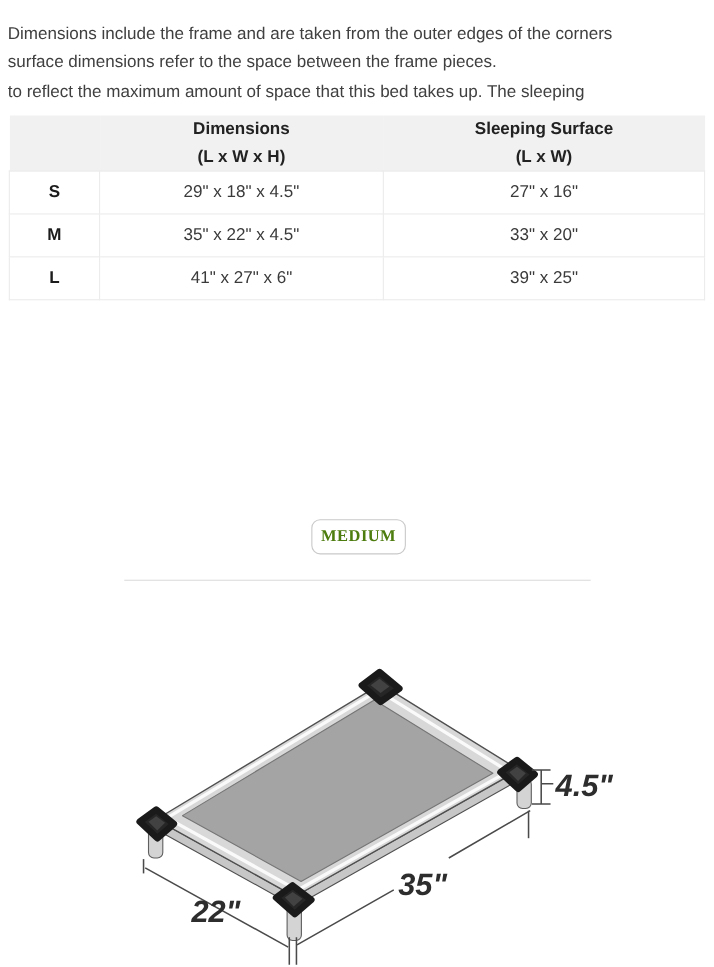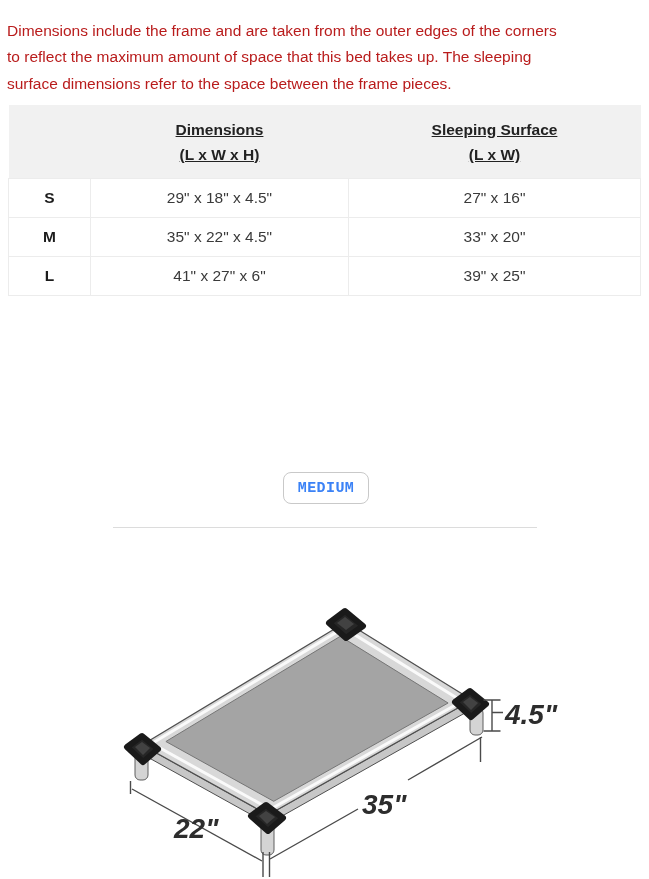--- a/index.html
+++ b/index.html
@@ -3,48 +3,48 @@
 <meta charset="utf-8">
 <style>
   html, body { margin:0; padding:0; background:#ffffff; }
   .page {
     position:relative; width:649px; height:879px; overflow:hidden;
     background:#ffffff; font-family:"Liberation Sans", sans-serif;
   }
   
   .intro {
     position:absolute; left:7px; top:2px; width:640px;
-    font-size:15.5px; line-height:26.6px; color:#b91c1c;
+    font-size:15.5px; line-height:26.6px; color:#404040;
   }
   .intro span { display:block; }
 
   
   .size-table {
     position:absolute; left:8px; top:105px; width:633px;
     border-collapse:collapse; table-layout:fixed;
   }
   .size-table th, .size-table td { text-align:center; padding:0; }
   .size-table thead th {
-    background:#f1f1f1; height:73px; vertical-align:middle;
-    font-size:15.5px; font-weight:bold; color:#222222; border:none;text-decoration:underline;
+    background:#f1f1f1; height:50px; vertical-align:middle;
+    font-size:15.5px; font-weight:bold; color:#222222; border:none;
   }
   .size-table thead th span { display:block; line-height:25px; }
   .size-table tbody td {
     height:38px; border:1px solid #ececec;
     font-size:15.5px; color:#3a3a3a; background:#ffffff;
   }
   .size-table tbody td.c-size { font-weight:bold; color:#1c1c1c; }
 
   
   .size-chip {
     position:absolute; left:283px; top:472px; width:86px; height:32px;
     box-sizing:border-box; background:#ffffff;
     border:1.5px solid #c9c9c9; border-radius:8px;
-    font-family:Liberation Mono, monospace;
-    font-size:15px; font-weight:bold; color:#3b82f6; letter-spacing:0.4px;
+    font-family:Liberation Serif, serif;
+    font-size:15px; font-weight:bold; color:#4d7c0f; letter-spacing:0.4px;
     display:flex; align-items:center; justify-content:center; cursor:pointer;
   }
 
   .divider {
     position:absolute; left:113px; top:527px; width:424px; height:1px;
     background:#dcdcdc;
   }
 
   .bed-svg { position:absolute; left:0; top:540px; }
   .dim-label {
@@ -52,22 +52,22 @@
     font-weight:bold; font-style:italic; font-size:28px; fill:#2d2d2d;
   }
 </style>
 </head>
 <body>
 
 <div class="page">
 
   <p class="intro">
     <span>Dimensions include the frame and are taken from the outer edges of the corners</span>
+    <span>surface dimensions refer to the space between the frame pieces.</span>
     <span>to reflect the maximum amount of space that this bed takes up. The sleeping</span>
-    <span>surface dimensions refer to the space between the frame pieces.</span>
   </p>
 
   <table class="size-table">
     <colgroup>
         <col style="width:82px">
         <col style="width:258px">
         <col>
       </colgroup>
     <thead>
       <tr>

